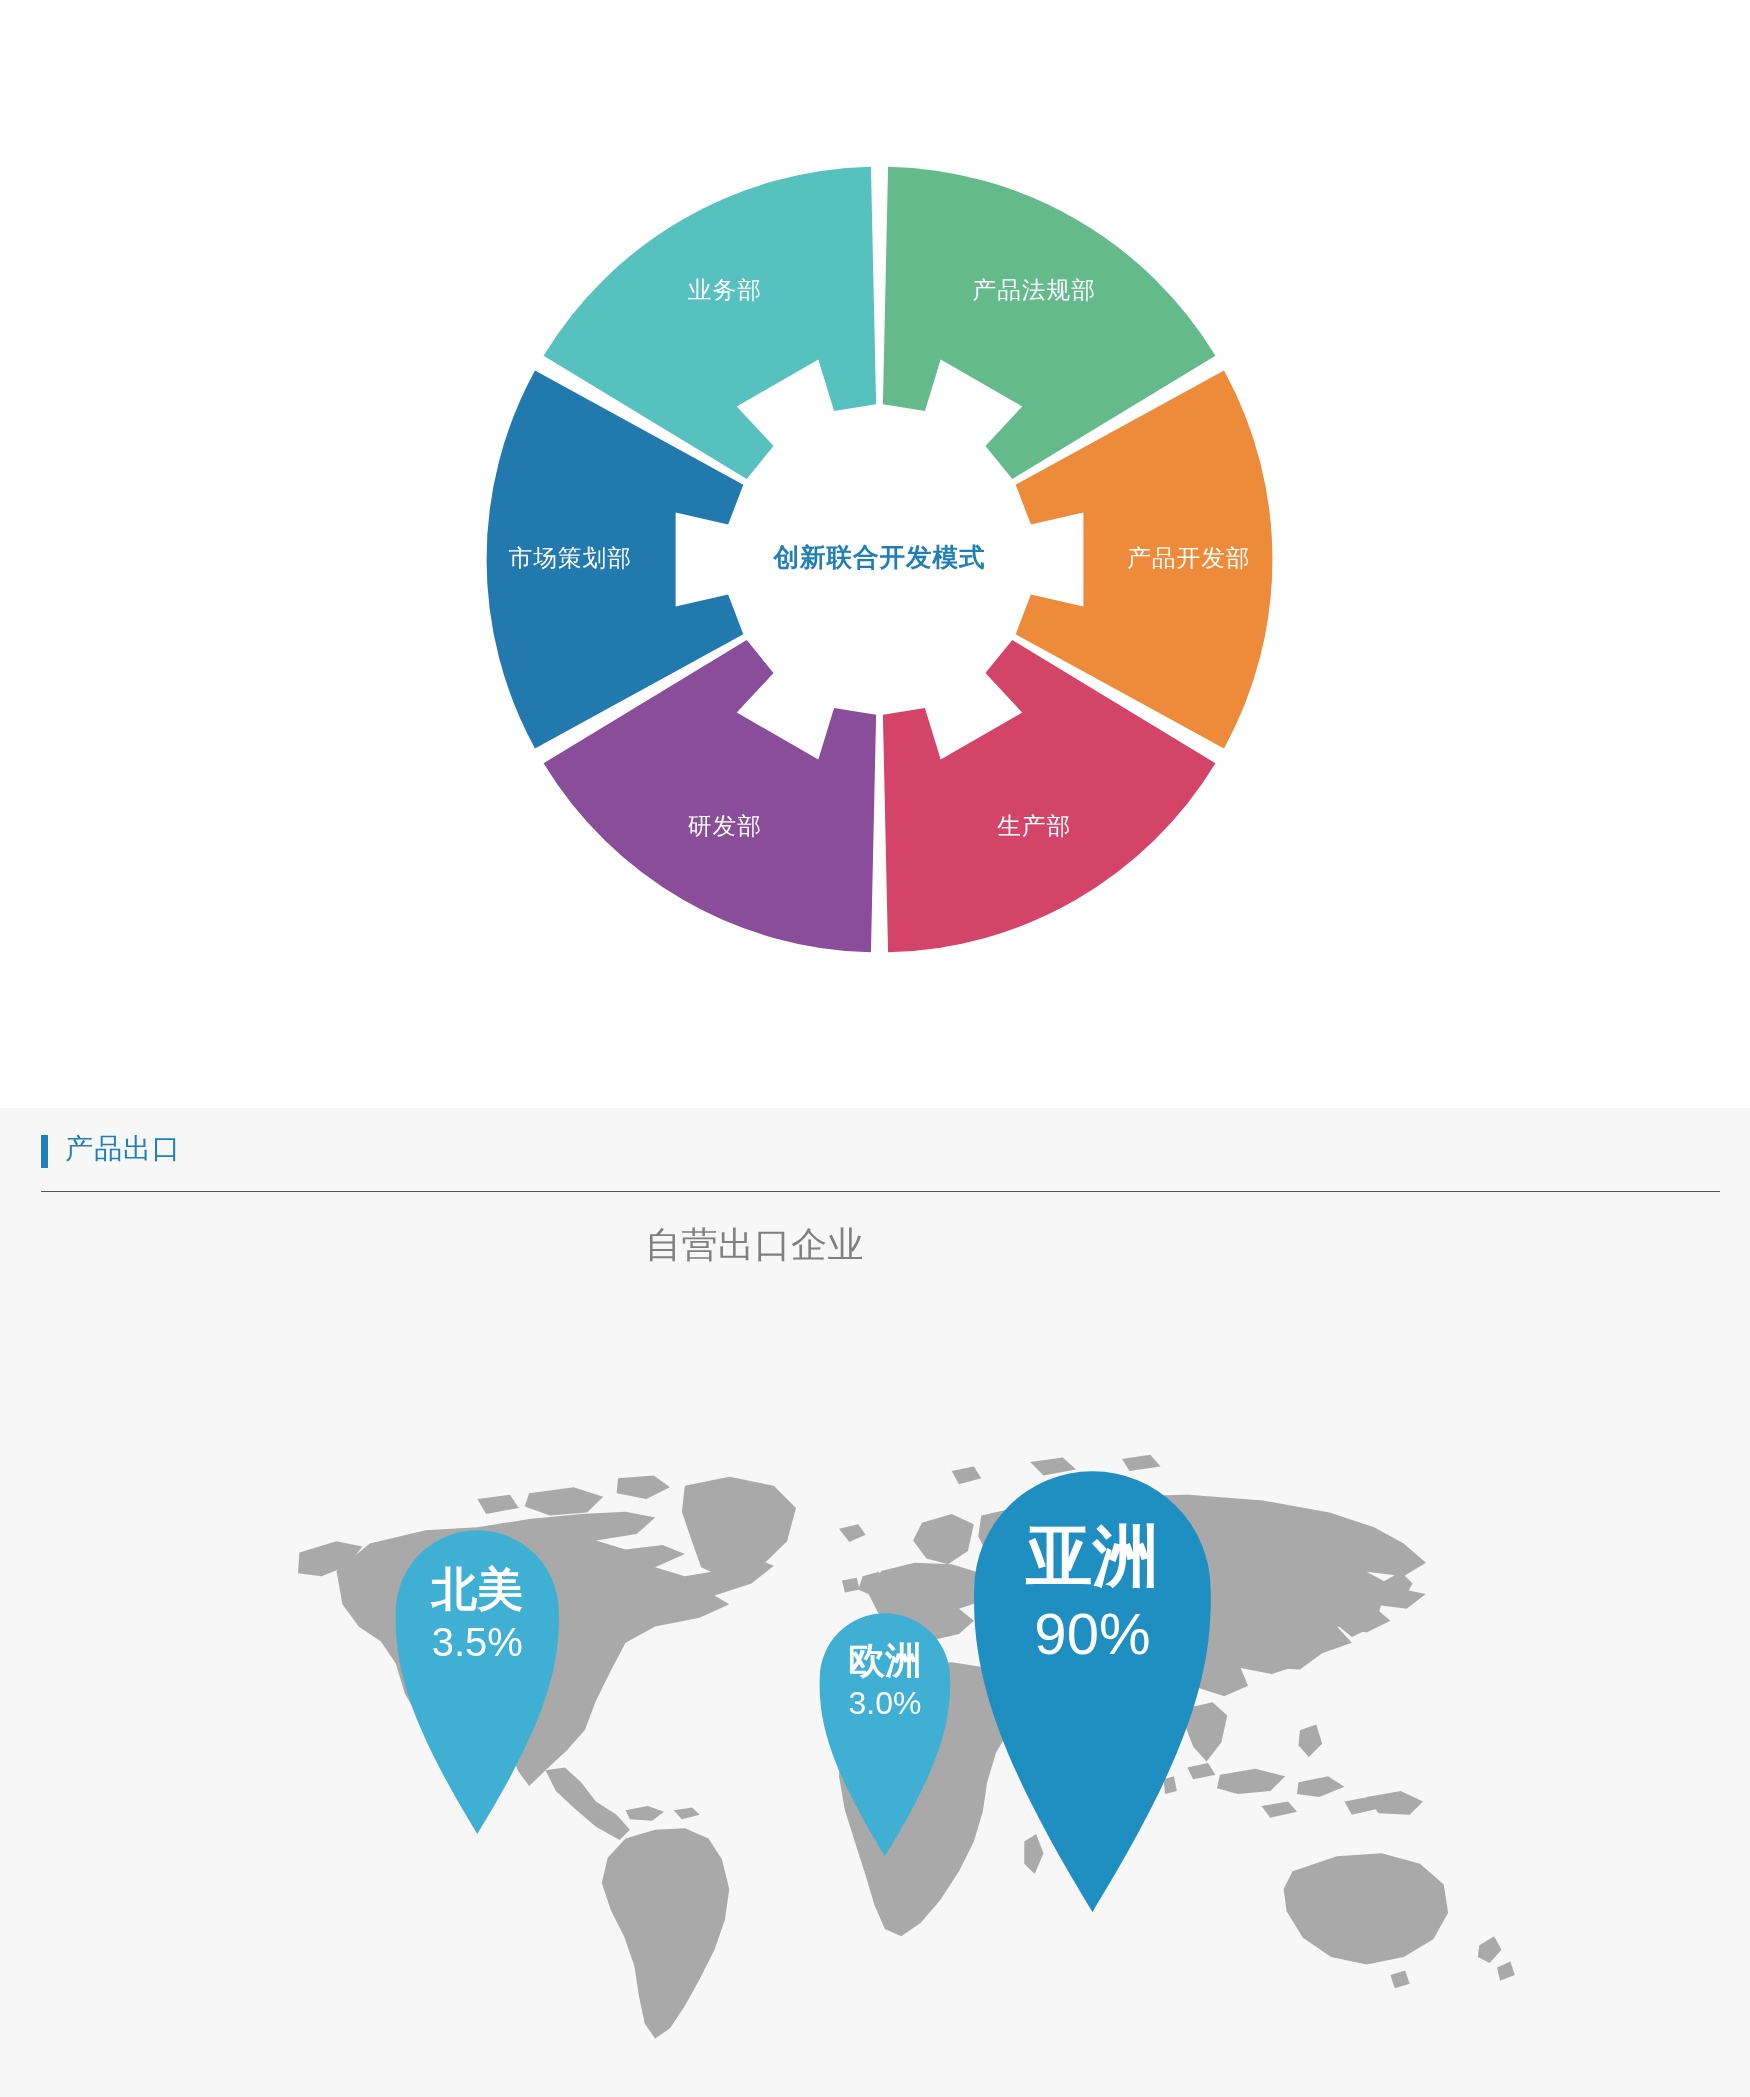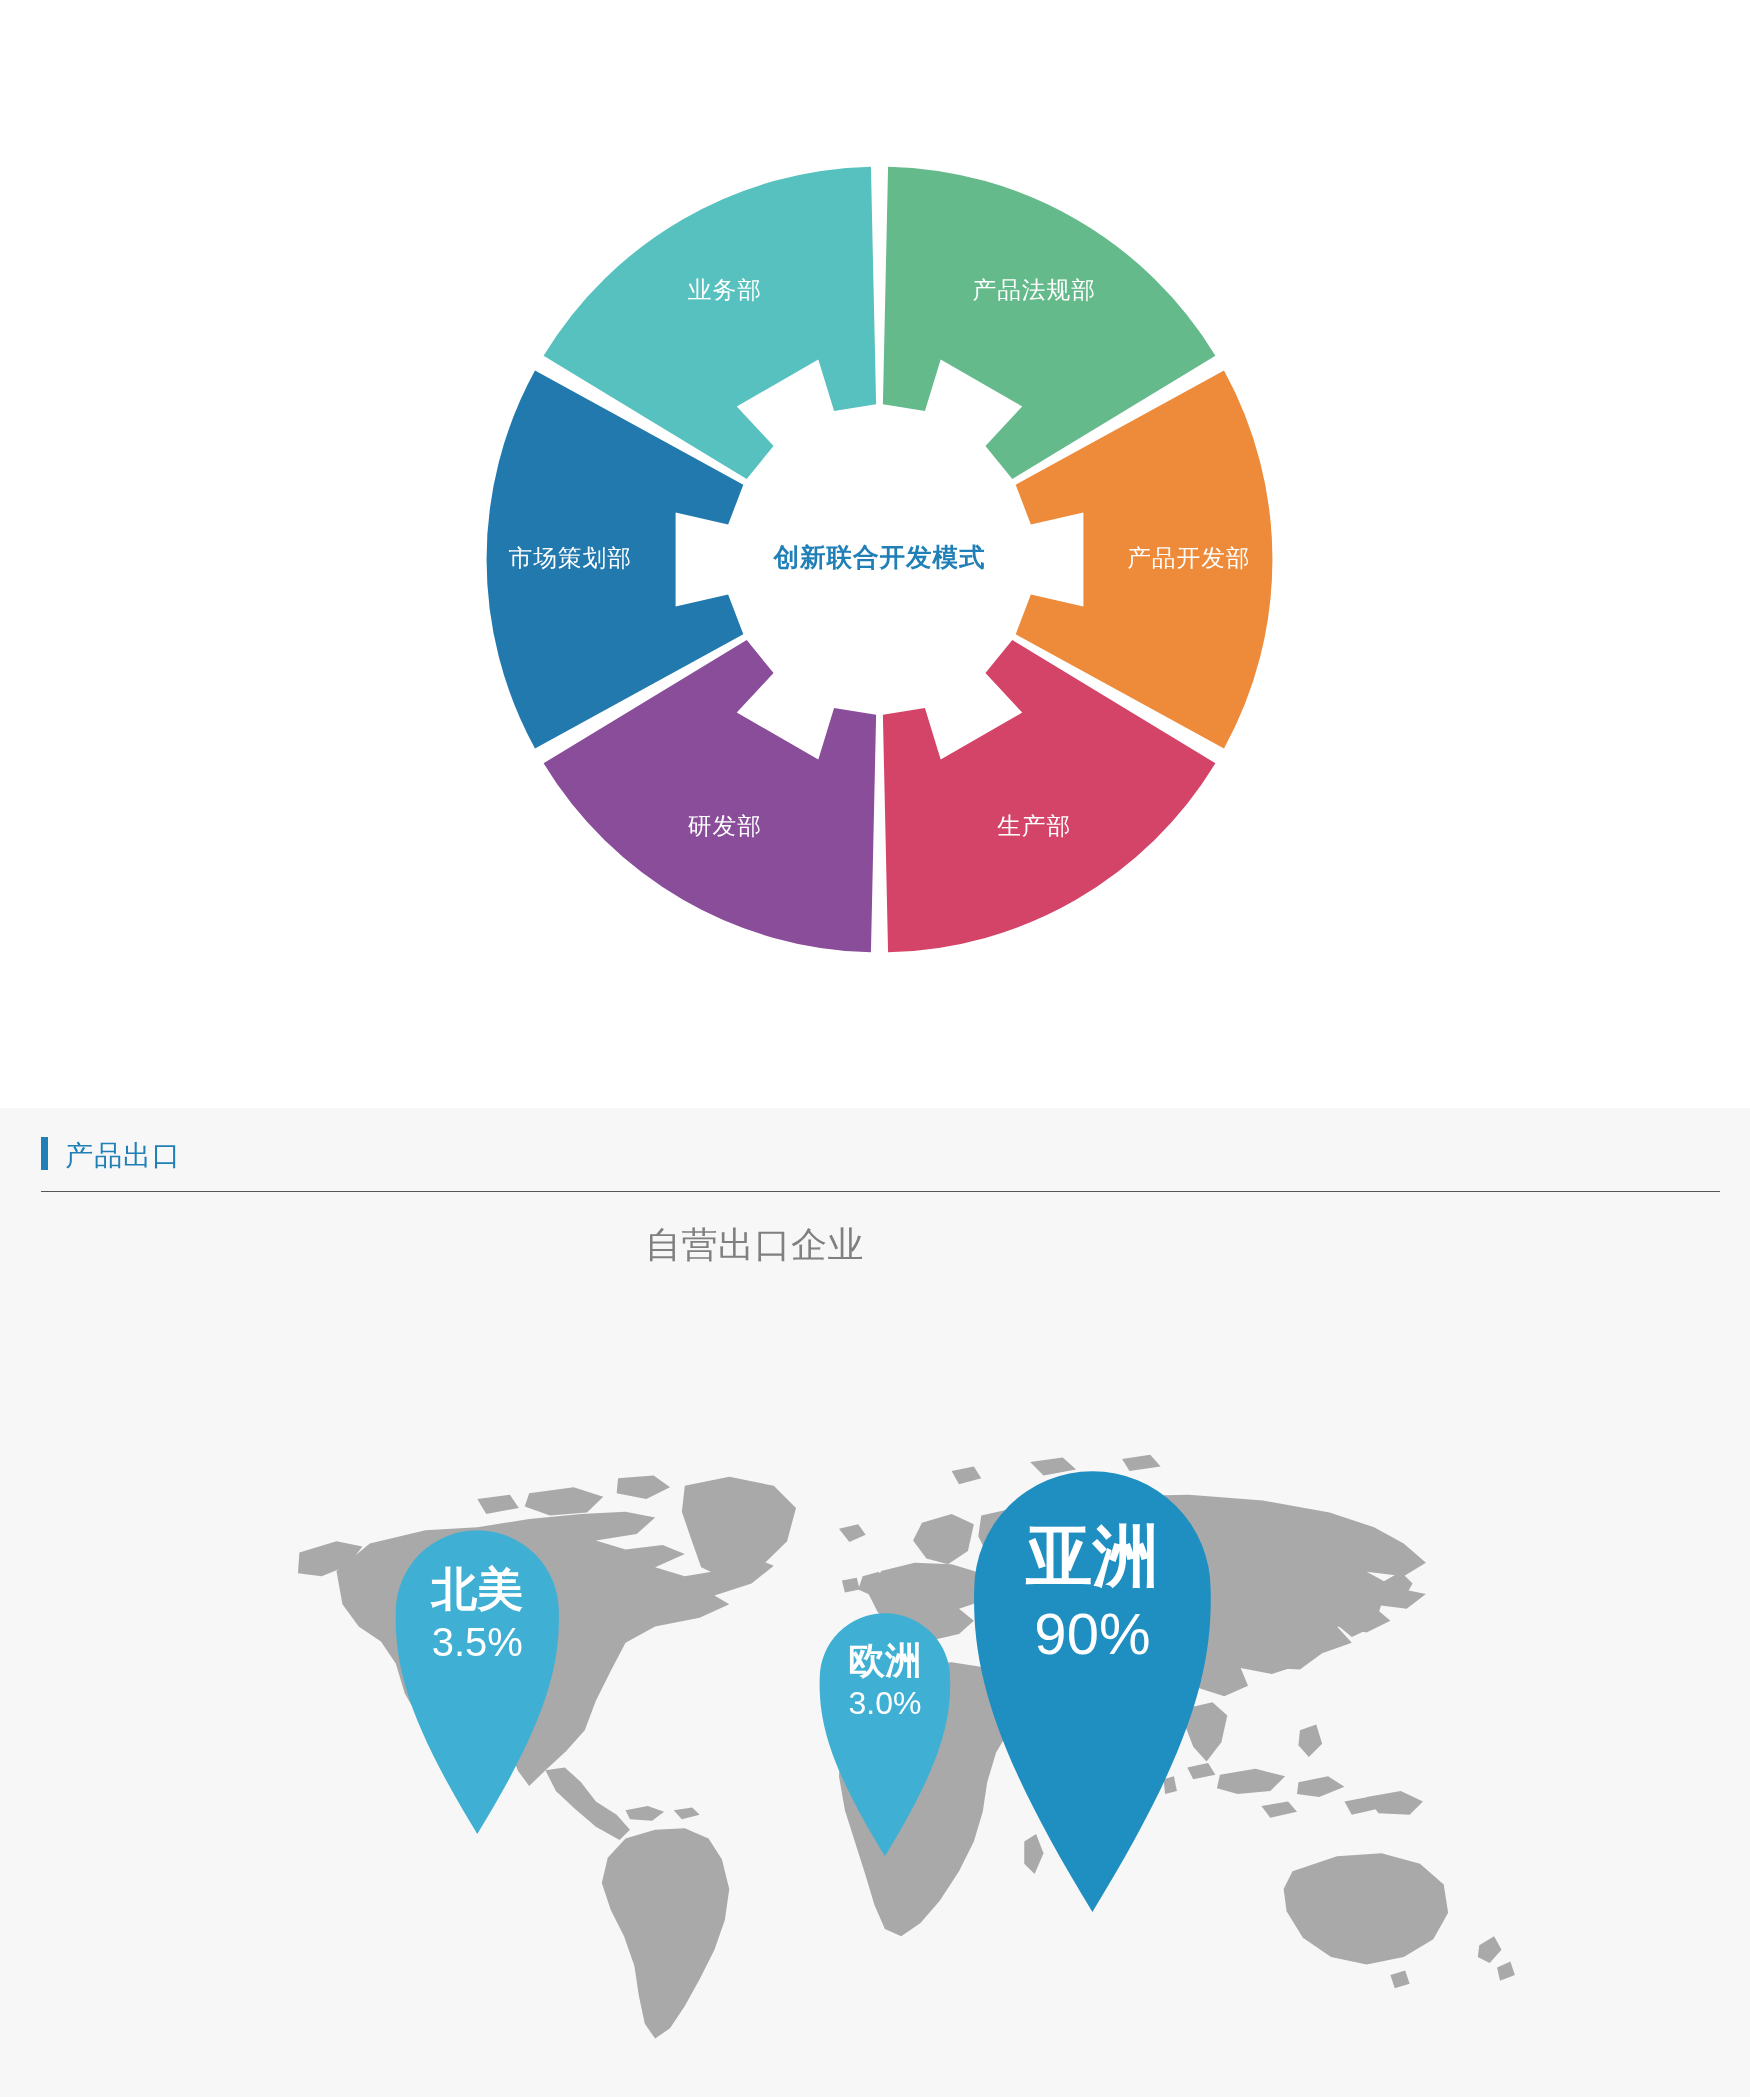--- a/index.html
+++ b/index.html
@@ -62,21 +62,21 @@
     width: 1751px;
     height: 989px;
     background: #f7f7f7;
   }
 
   #section-head {
     position: absolute;
     left: 41px;
     top: 26.5px;
     display: flex;
-    align-items: flex-end;
+    align-items: flex-start;
     height: 35px;
   }
   #section-accent-bar {
     width: 6.9px;
     height: 33px;
     background: #1f7fb6;
     flex: 0 0 auto;
   }
   #section-title {
     margin-left: 17.4px;

